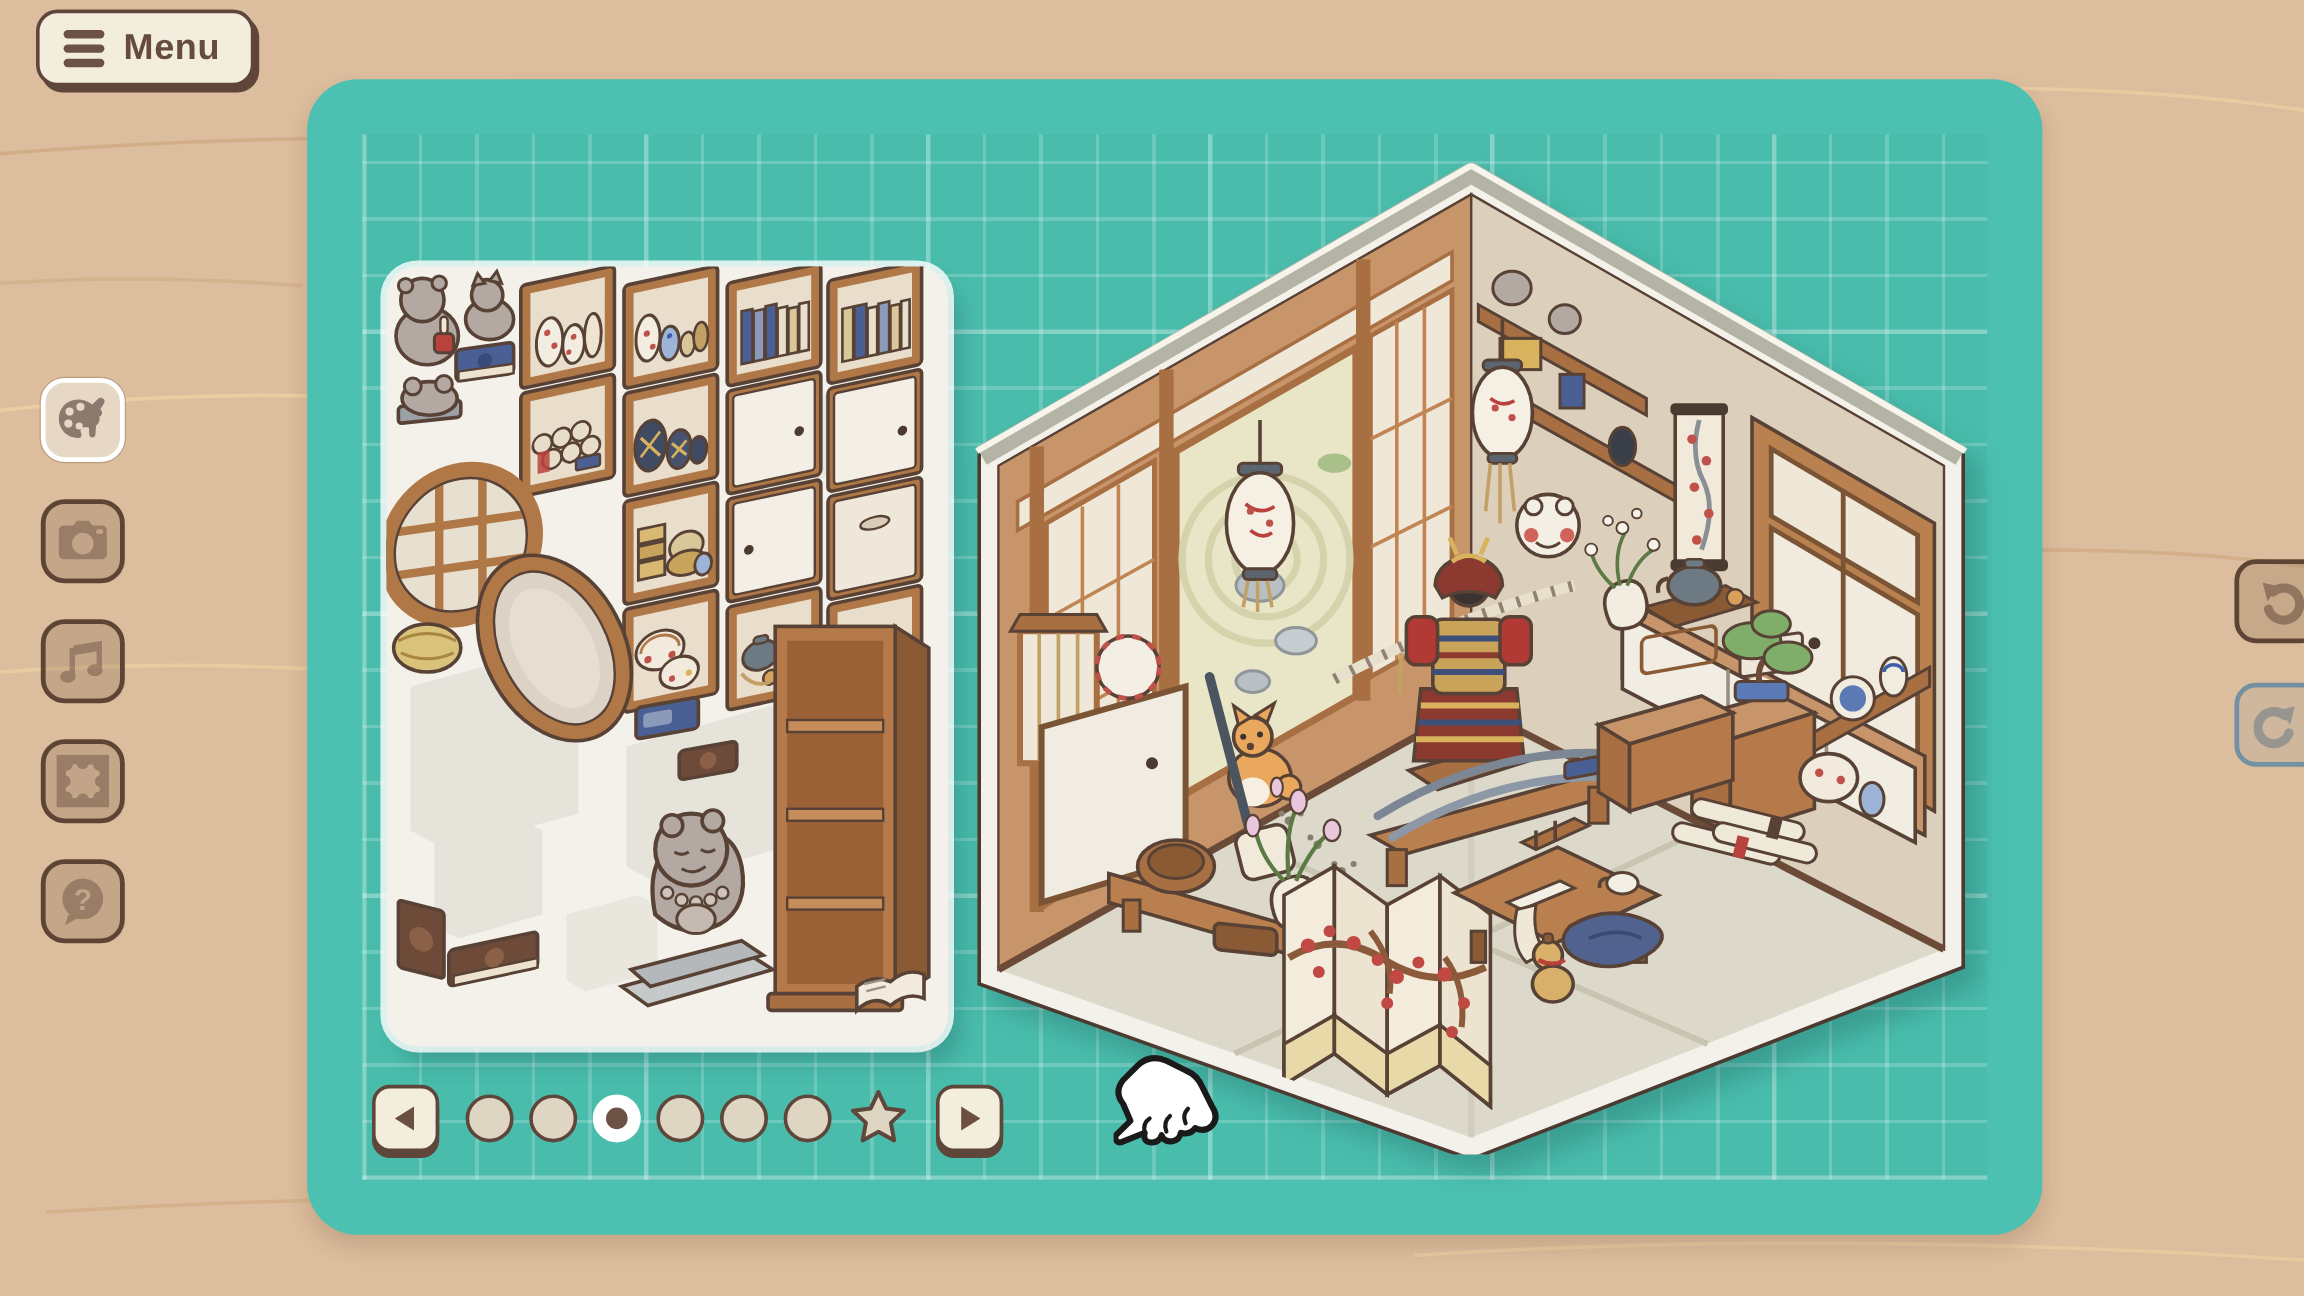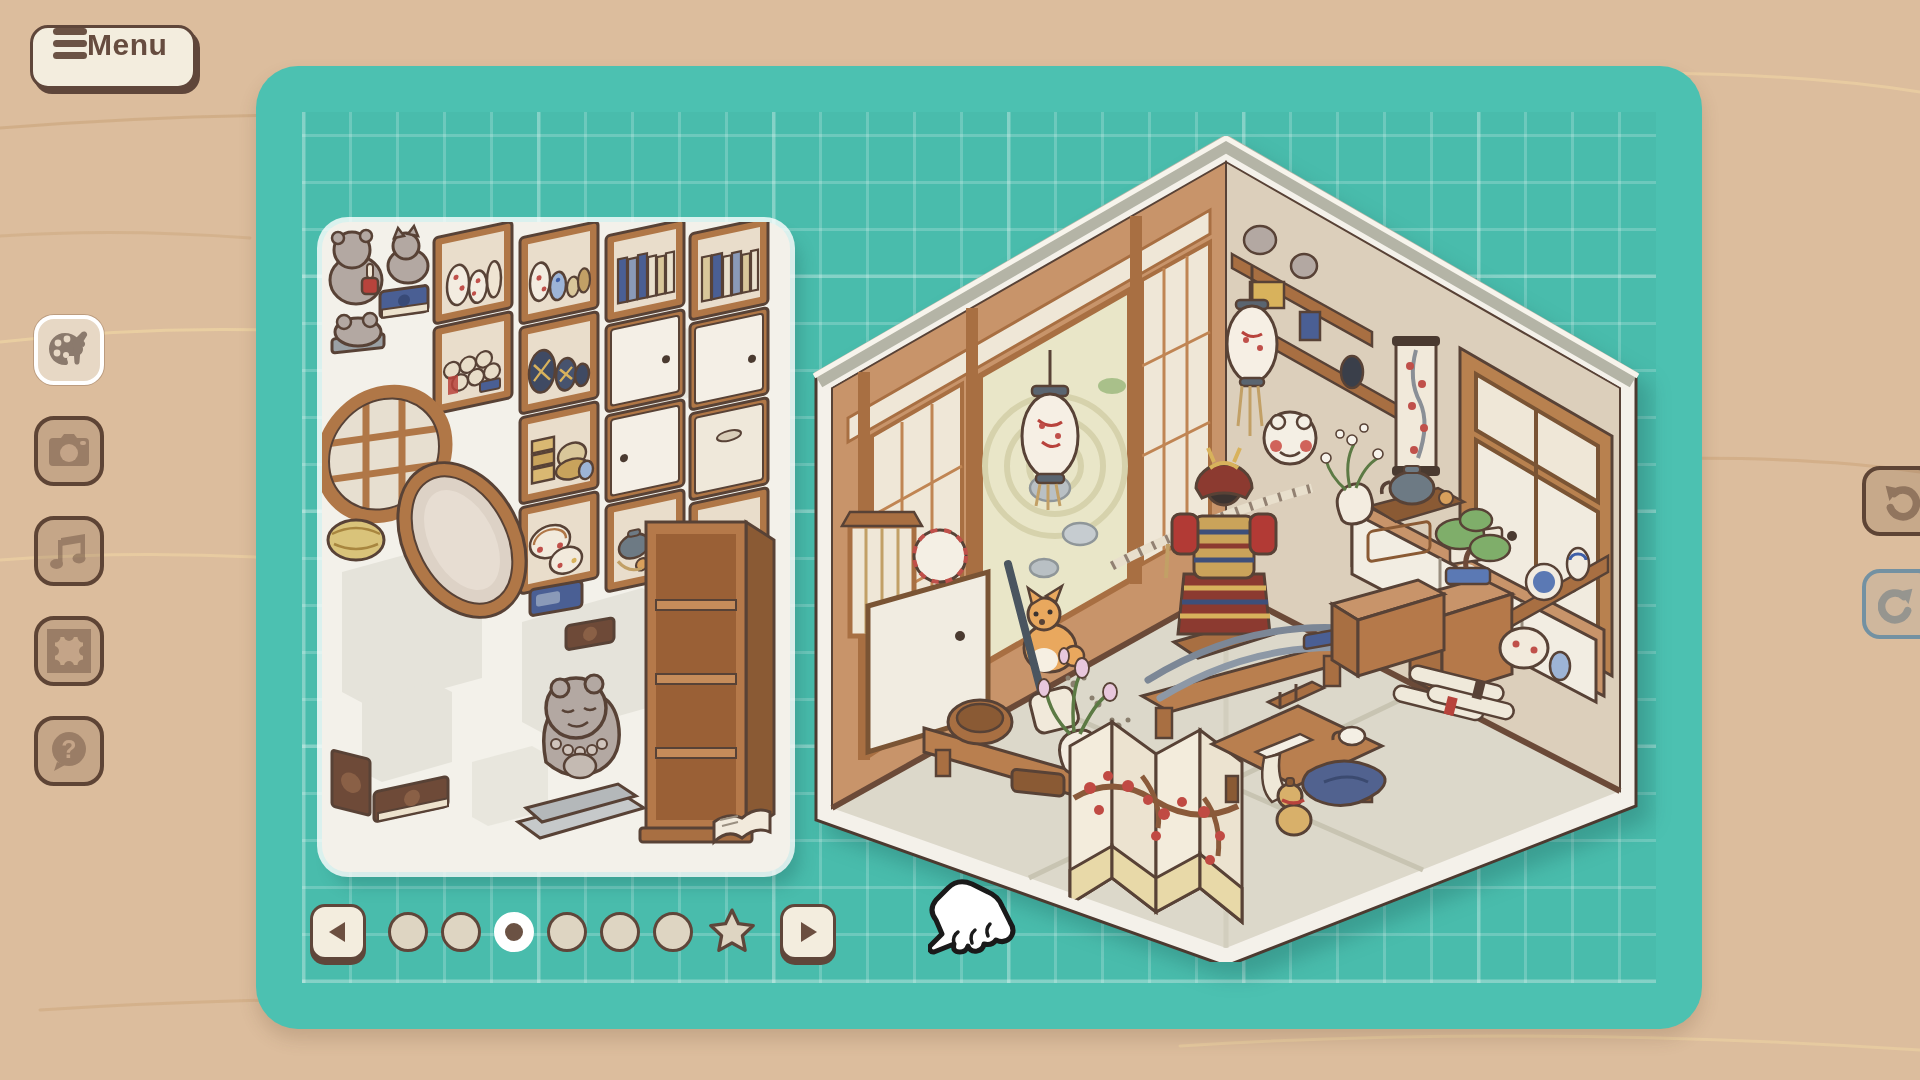--- a/index.html
+++ b/index.html
@@ -23,21 +23,21 @@
       repeating-linear-gradient(0deg, rgba(255,255,255,.20) 0 3px, transparent 3px 47px),
       repeating-linear-gradient(90deg, rgba(255,255,255,.20) 0 3px, transparent 3px 47px),
       repeating-linear-gradient(0deg, rgba(255,255,255,.16) 0 4px, transparent 4px 235px),
       repeating-linear-gradient(90deg, rgba(255,255,255,.16) 0 4px, transparent 4px 235px);
   }
   
   #menu-btn{
     left:30px;top:8px;height:58px;padding:0 26px 0 20px;
     background:#f3edde;border:3px solid #5f463a;border-radius:18px;
     box-shadow:4px 5px 0 #5f463a;
-    display:flex;align-items:flex-start;cursor:pointer;margin-top:17px;
+    display:flex;align-items:center;gap:16px;cursor:pointer;
   }
   #menu-btn .bars{display:flex;flex-direction:column;gap:5px;}
   #menu-btn .bars i{display:block;width:34px;height:7px;border-radius:4px;background:#6b5244;}
   #menu-btn .lbl{font-size:30px;font-weight:bold;color:#664c3f;letter-spacing:.5px;}
   
   .tb{
     left:34px;width:70px;height:70px;border-radius:20px;cursor:pointer;
     background:rgba(107,76,56,.20);border:4px solid #5e4435;
     display:flex;align-items:center;justify-content:center;box-sizing:border-box;
   }

